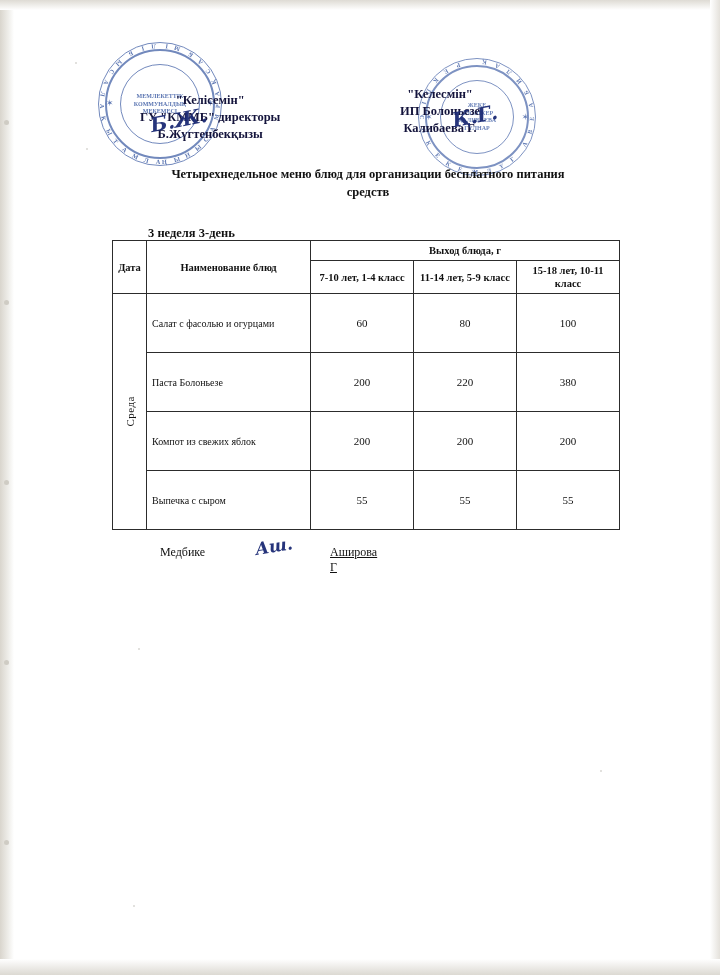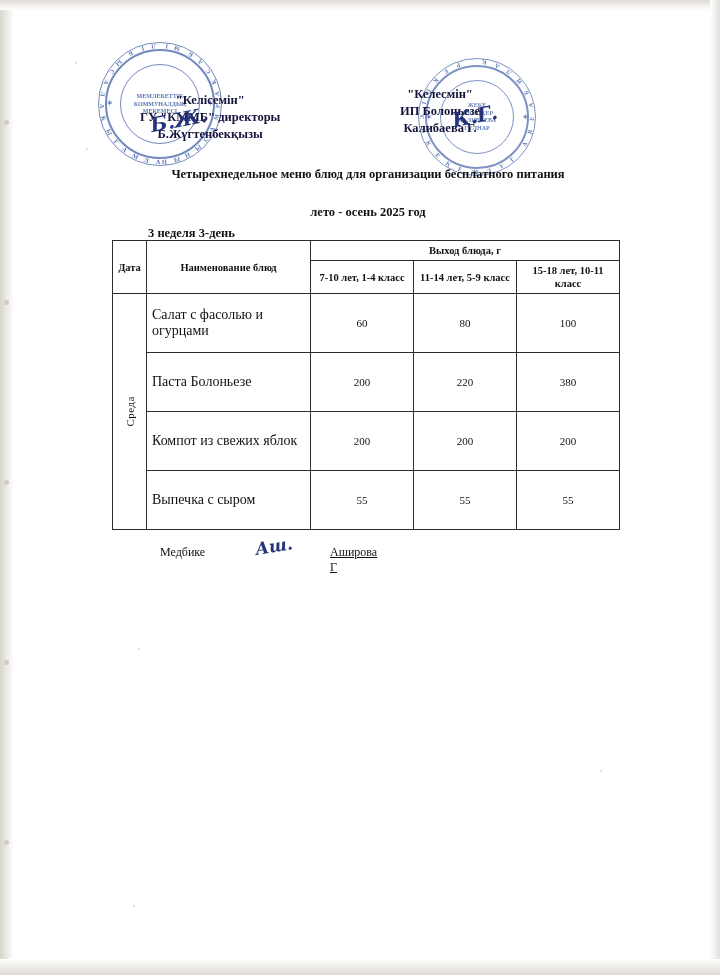--- a/index.html
+++ b/index.html
@@ -210,21 +210,21 @@
   }
   .date-head {
     vertical-align: bottom;
     text-align: left;
     font-weight: normal;
     font-size: 11px;
     padding-bottom: 2px;
   }
   .dish-cell {
     height: 52px;
-    font-size: 14px;
+    font-size: 10px;
     padding-left: 6px;
     vertical-align: top;
     padding-top: 5px;
     margin-left: 8px;
   }
   .num-cell {
     text-align: center;
     font-size: 11px;
     vertical-align: middle;
   }
@@ -364,22 +364,22 @@
     <div>"Келесмін"</div>
     <div>ИП Болоньезе</div>
     <div>Калибаева Г.</div>
   </div>
 
   <div class="signature" style="left:150px;top:108px;font-size:20px">Б.Ж.</div>
   <div class="signature" style="left:452px;top:104px;font-size:20px">Қ.Г.</div>
 
   <div class="doc-title">
     <div>Четырехнедельное меню блюд для организации бесплатного питания</div>
-  </div>
-  <div class="doc-subtitle">лето - осень 2025 год</div>
+    <div>средств</div>
+  </div>
 
   <div class="weekday-label">3 неделя 3-день</div>
 
   <table class="menu-table">
     <colgroup>
       <col class="col-date">
       <col class="col-name">
       <col class="col-out">
       <col class="col-out">
       <col class="col-out">

